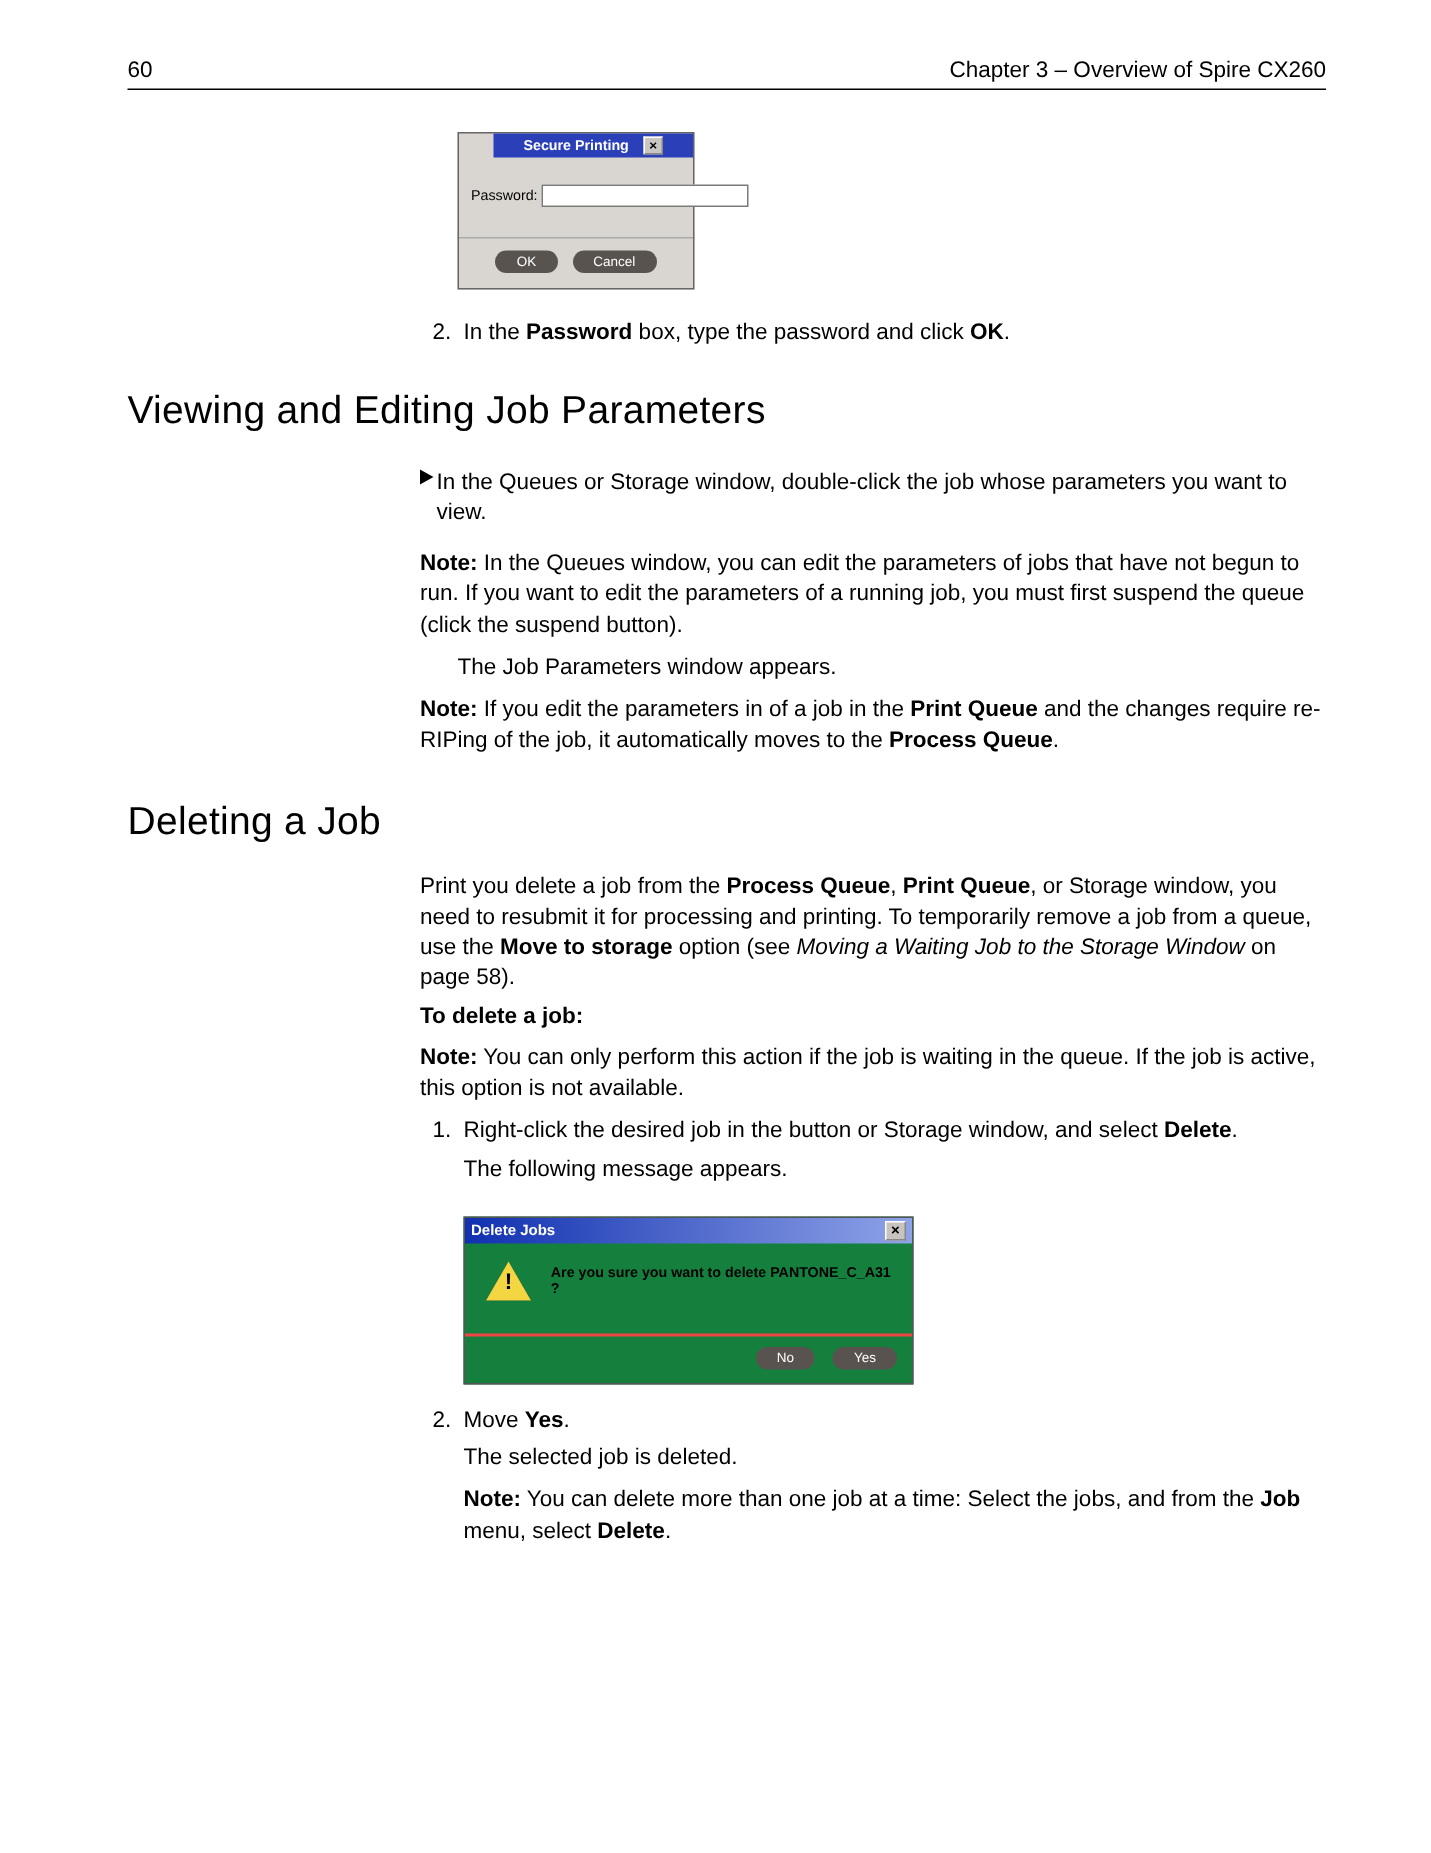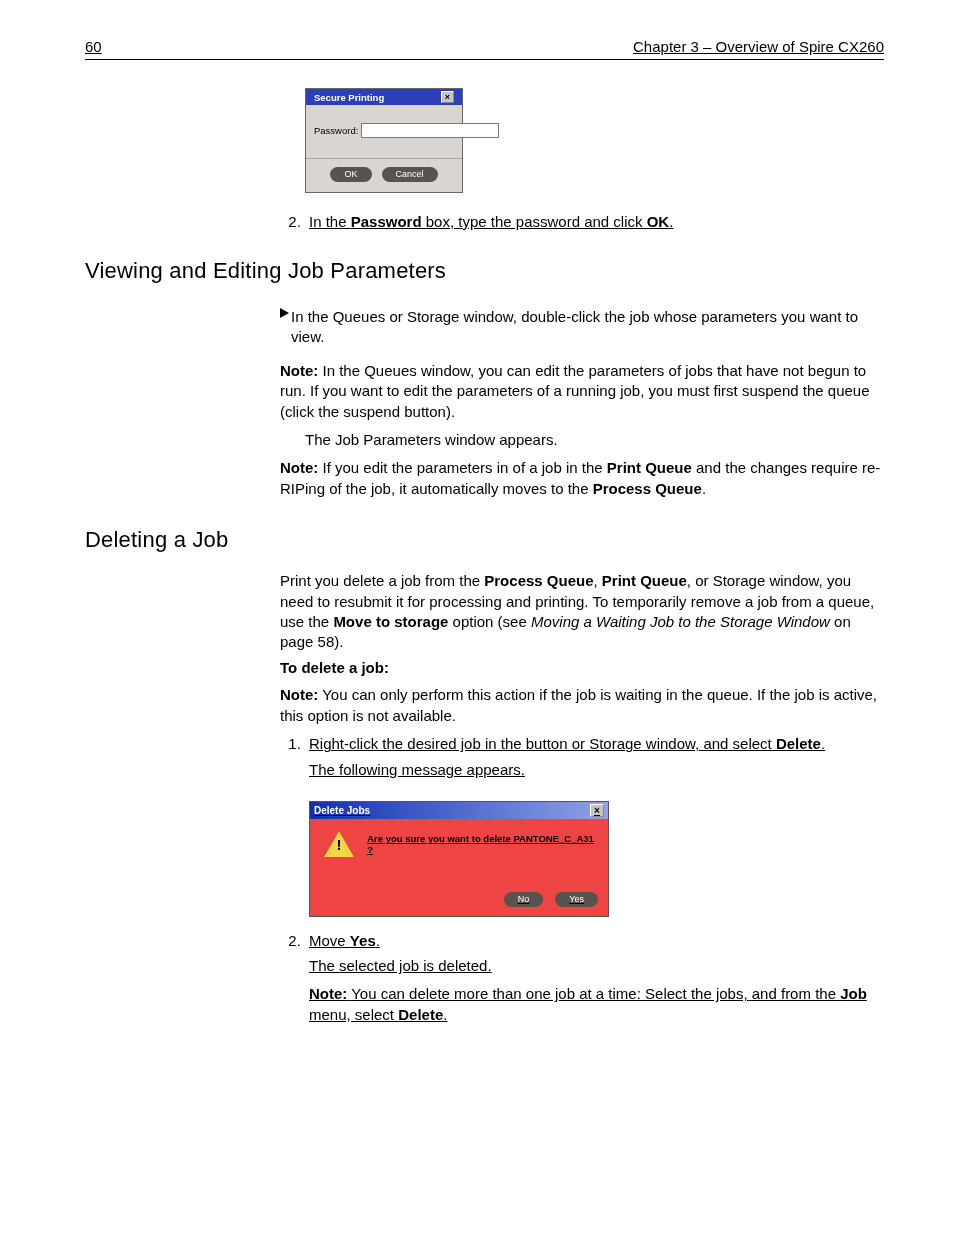--- a/index.html
+++ b/index.html
@@ -13,36 +13,35 @@
     background: #fff;
   }
   .page { padding: 38px 70px 40px 85px; }
   .header-row {
     display: flex;
     justify-content: space-between;
     font-size: 15px;
     border-bottom: 1.5px solid #000;
     padding-bottom: 4px;
     margin-bottom: 28px;
-    text-decoration: underline;
   }
   .content-col { margin-left: 195px; }
   .indent25 { margin-left: 25px; }
   h1.section {
     font-weight: 300;
-    font-size: 22px;
+    font-size: 26px;
     margin: 28px 0 18px 0;
     letter-spacing: 0.2px;
   }
   ol.steps {
     list-style: decimal;
     padding-left: 25px;
     margin: 0.3em 0;
   }
-  ol.steps > li { padding-left: 4px; margin-bottom: 6px; text-decoration: underline; }
+  ol.steps > li { padding-left: 4px; margin-bottom: 6px; }
   .bullet-row {
     display: flex;
     align-items: flex-start;
     gap: 2px;
     margin-bottom: 8px;
   }
   .tri-bullet {
     width: 0; height: 0;
     border-left: 9px solid #000;
     border-top: 5px solid transparent;
@@ -60,25 +59,26 @@
     width: 158px;
     border: 1px solid #666;
     background: #d9d6d1;
     font-family: Tahoma, Arial, sans-serif;
     font-size: 9.5px;
     margin-bottom: 20px;
   }
   .sd-title {
     background: #2a3fb8;
     color: #fff;
-    padding: 2px 8px;
+    padding: 2px 20px;
     display: flex;
     justify-content: space-between;
     align-items: center;
     font-weight: bold;
+    margin-left: 23px;
   }
   .sd-close {
     background: #c9c7c2;
     border: 1px solid #888; border-top-color:#fff; border-left-color:#fff;
     width: 13px; height: 12px;
     color: #000; font-size: 9px;
     display: flex; align-items: center; justify-content: center;
     line-height: 1;
   }
   .sd-body { padding: 18px 8px 20px 8px; display:flex; align-items:center; gap:3px; }
@@ -98,21 +98,21 @@
     border-radius: 8px;
     font-size:9px;
     padding:2px 14px;
     line-height:1.2;
   }
 
   
   .delete-dialog {
     width: 300px;
     border: 1px solid #555;
-    background: #ef4444;
+    background: #15803d;
     font-family: Tahoma, Arial, sans-serif;
     margin: 21px 0 14px 0;
   }
   .dd-title {
     background: linear-gradient(to right, #1030b0, #8fa3e8);
     color:#fff;
     padding:2px 4px;
     display:flex; justify-content:space-between; align-items:center;
     font-size:10px; font-weight:bold;
   }
@@ -140,21 +140,21 @@
     filter: drop-shadow(0 0 0.5px #333);
     position:absolute; left:0; top:0;
   }
   .warn-ex {
     position:absolute; left:0; top:5px;
     width:30px; text-align:center;
     font-weight:bold; font-size:15px; color:#000;
   }
   .dd-msg { font-size:9.5px; font-weight:bold; padding-top:2px; }
   .dd-btns {
-    border-top:6px solid #ef4444;
+    border-top:2px solid #ef4444;
     padding:7px 10px 9px 20px;
     display:flex; justify-content:flex-end; gap:12px;
   }
 </style>
 </head>
 <body>
 
 <div class="page">
 
   <div class="header-row">

